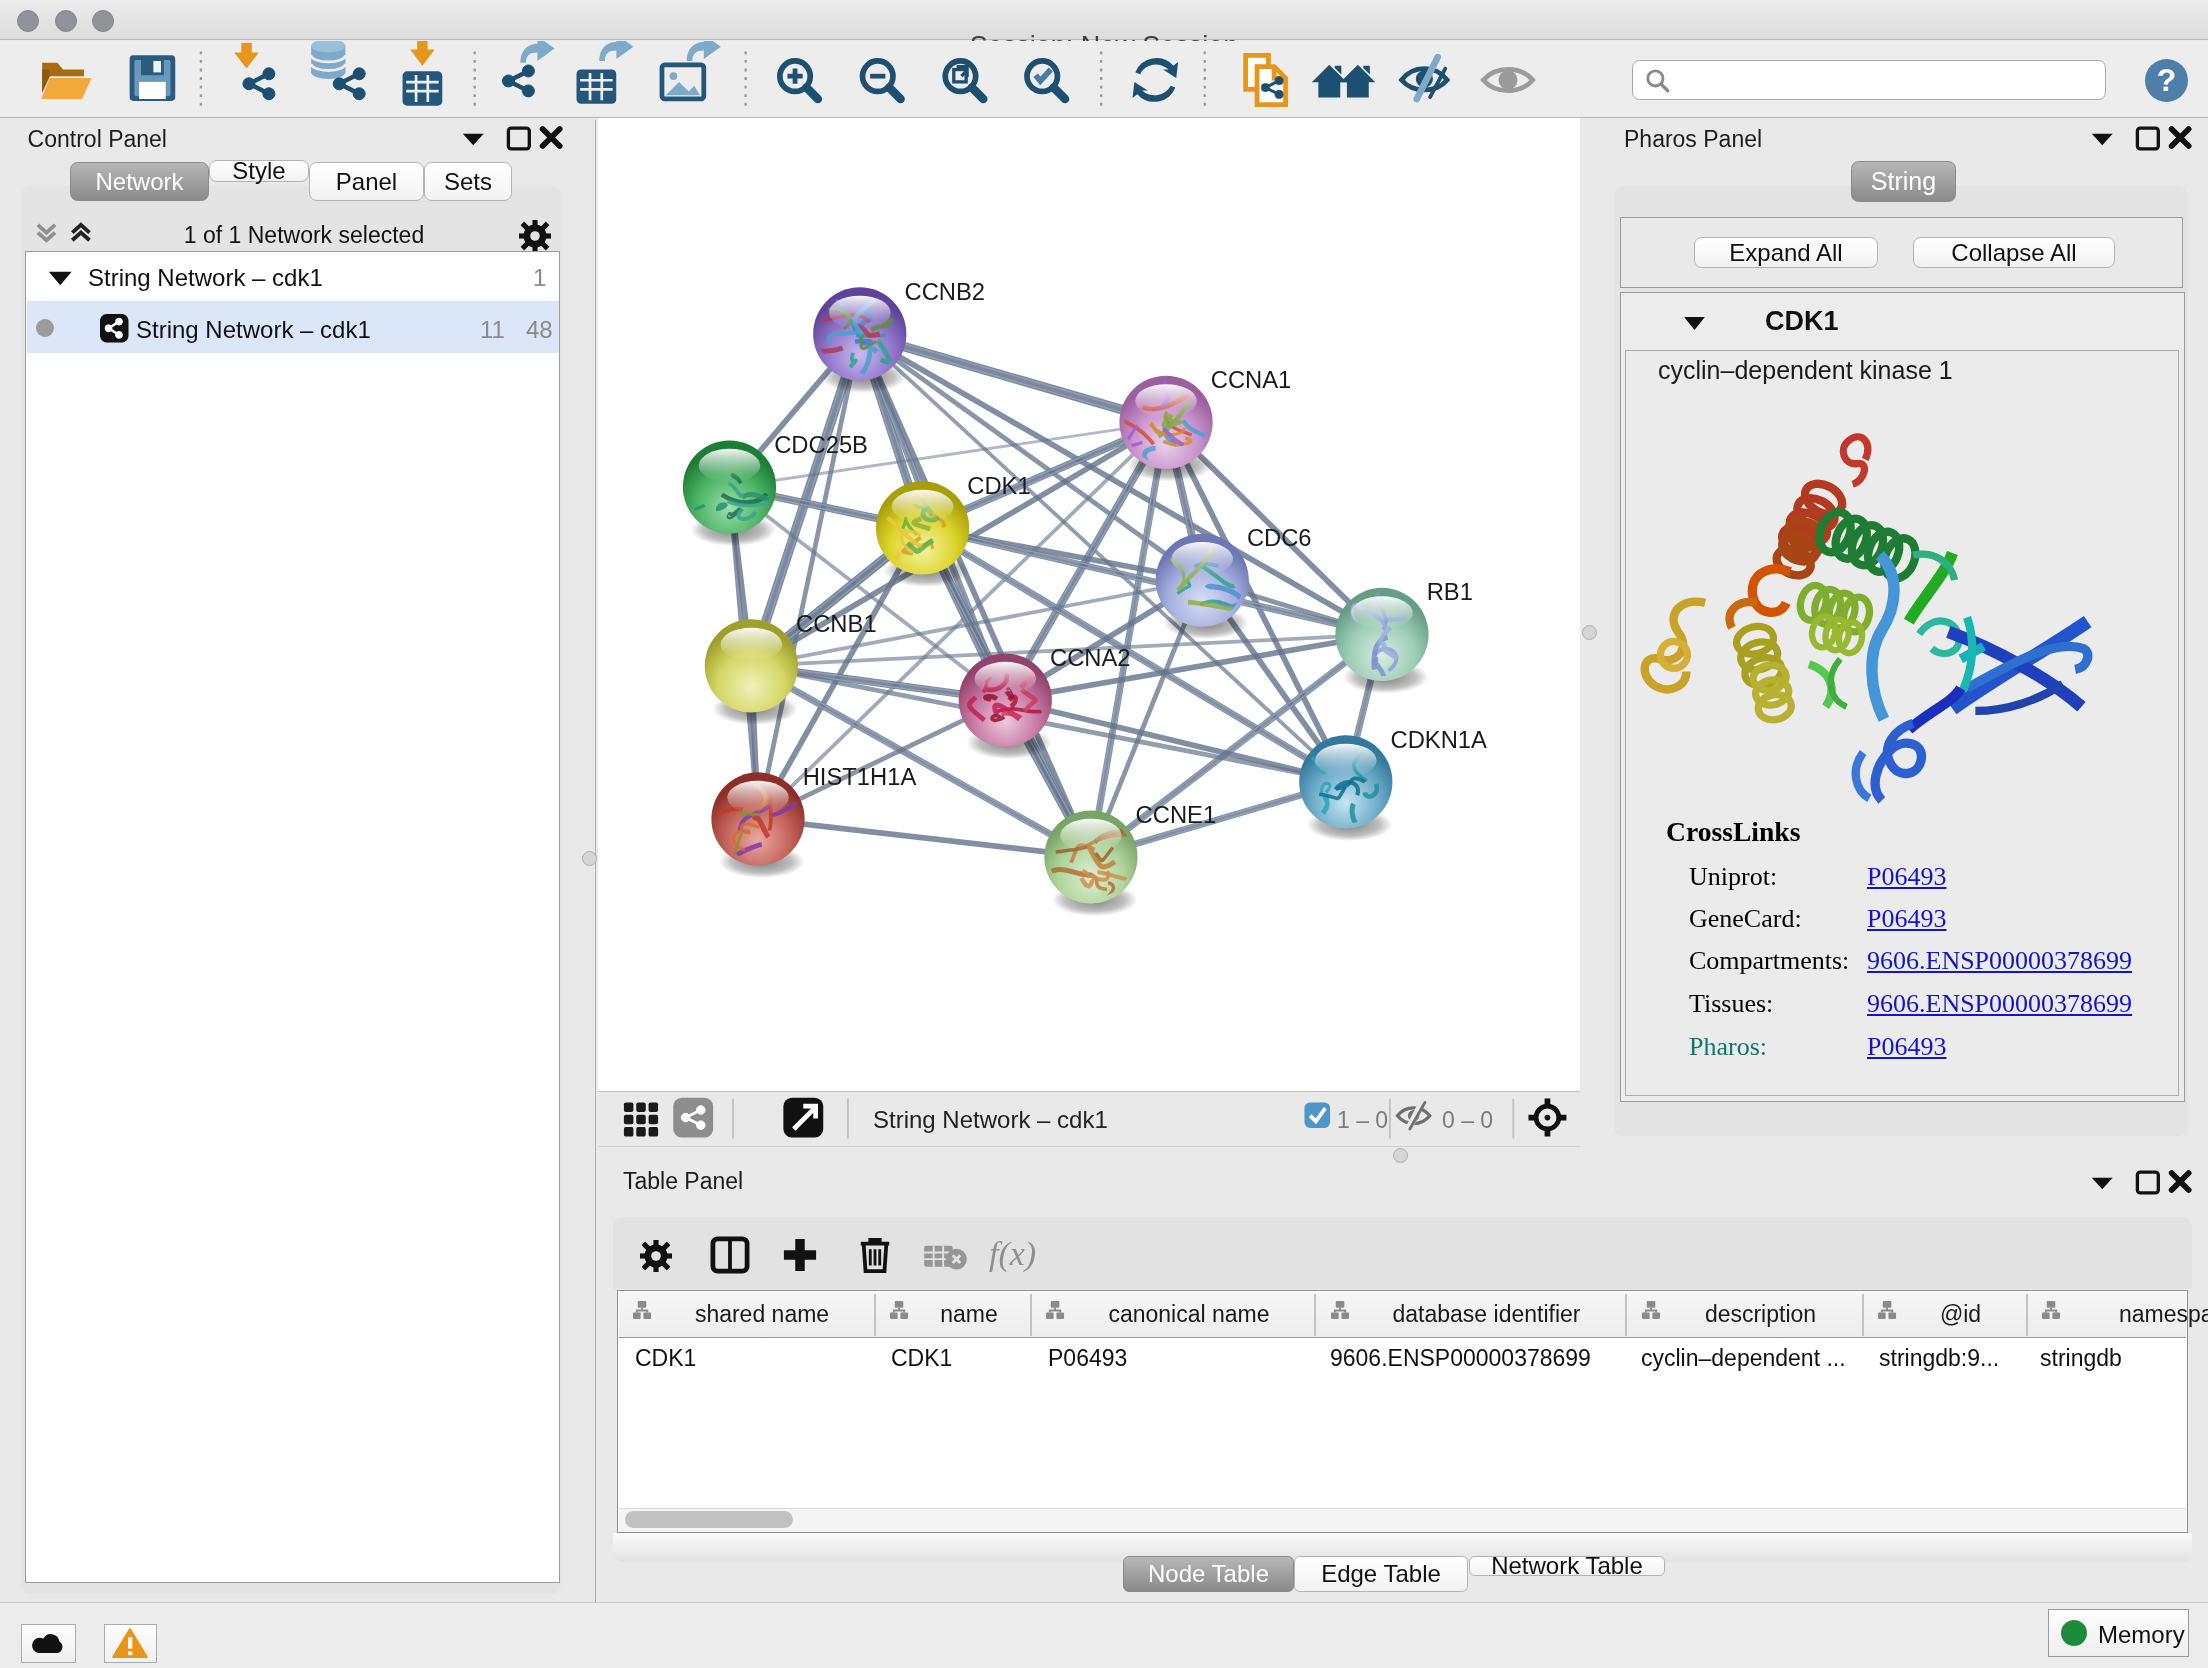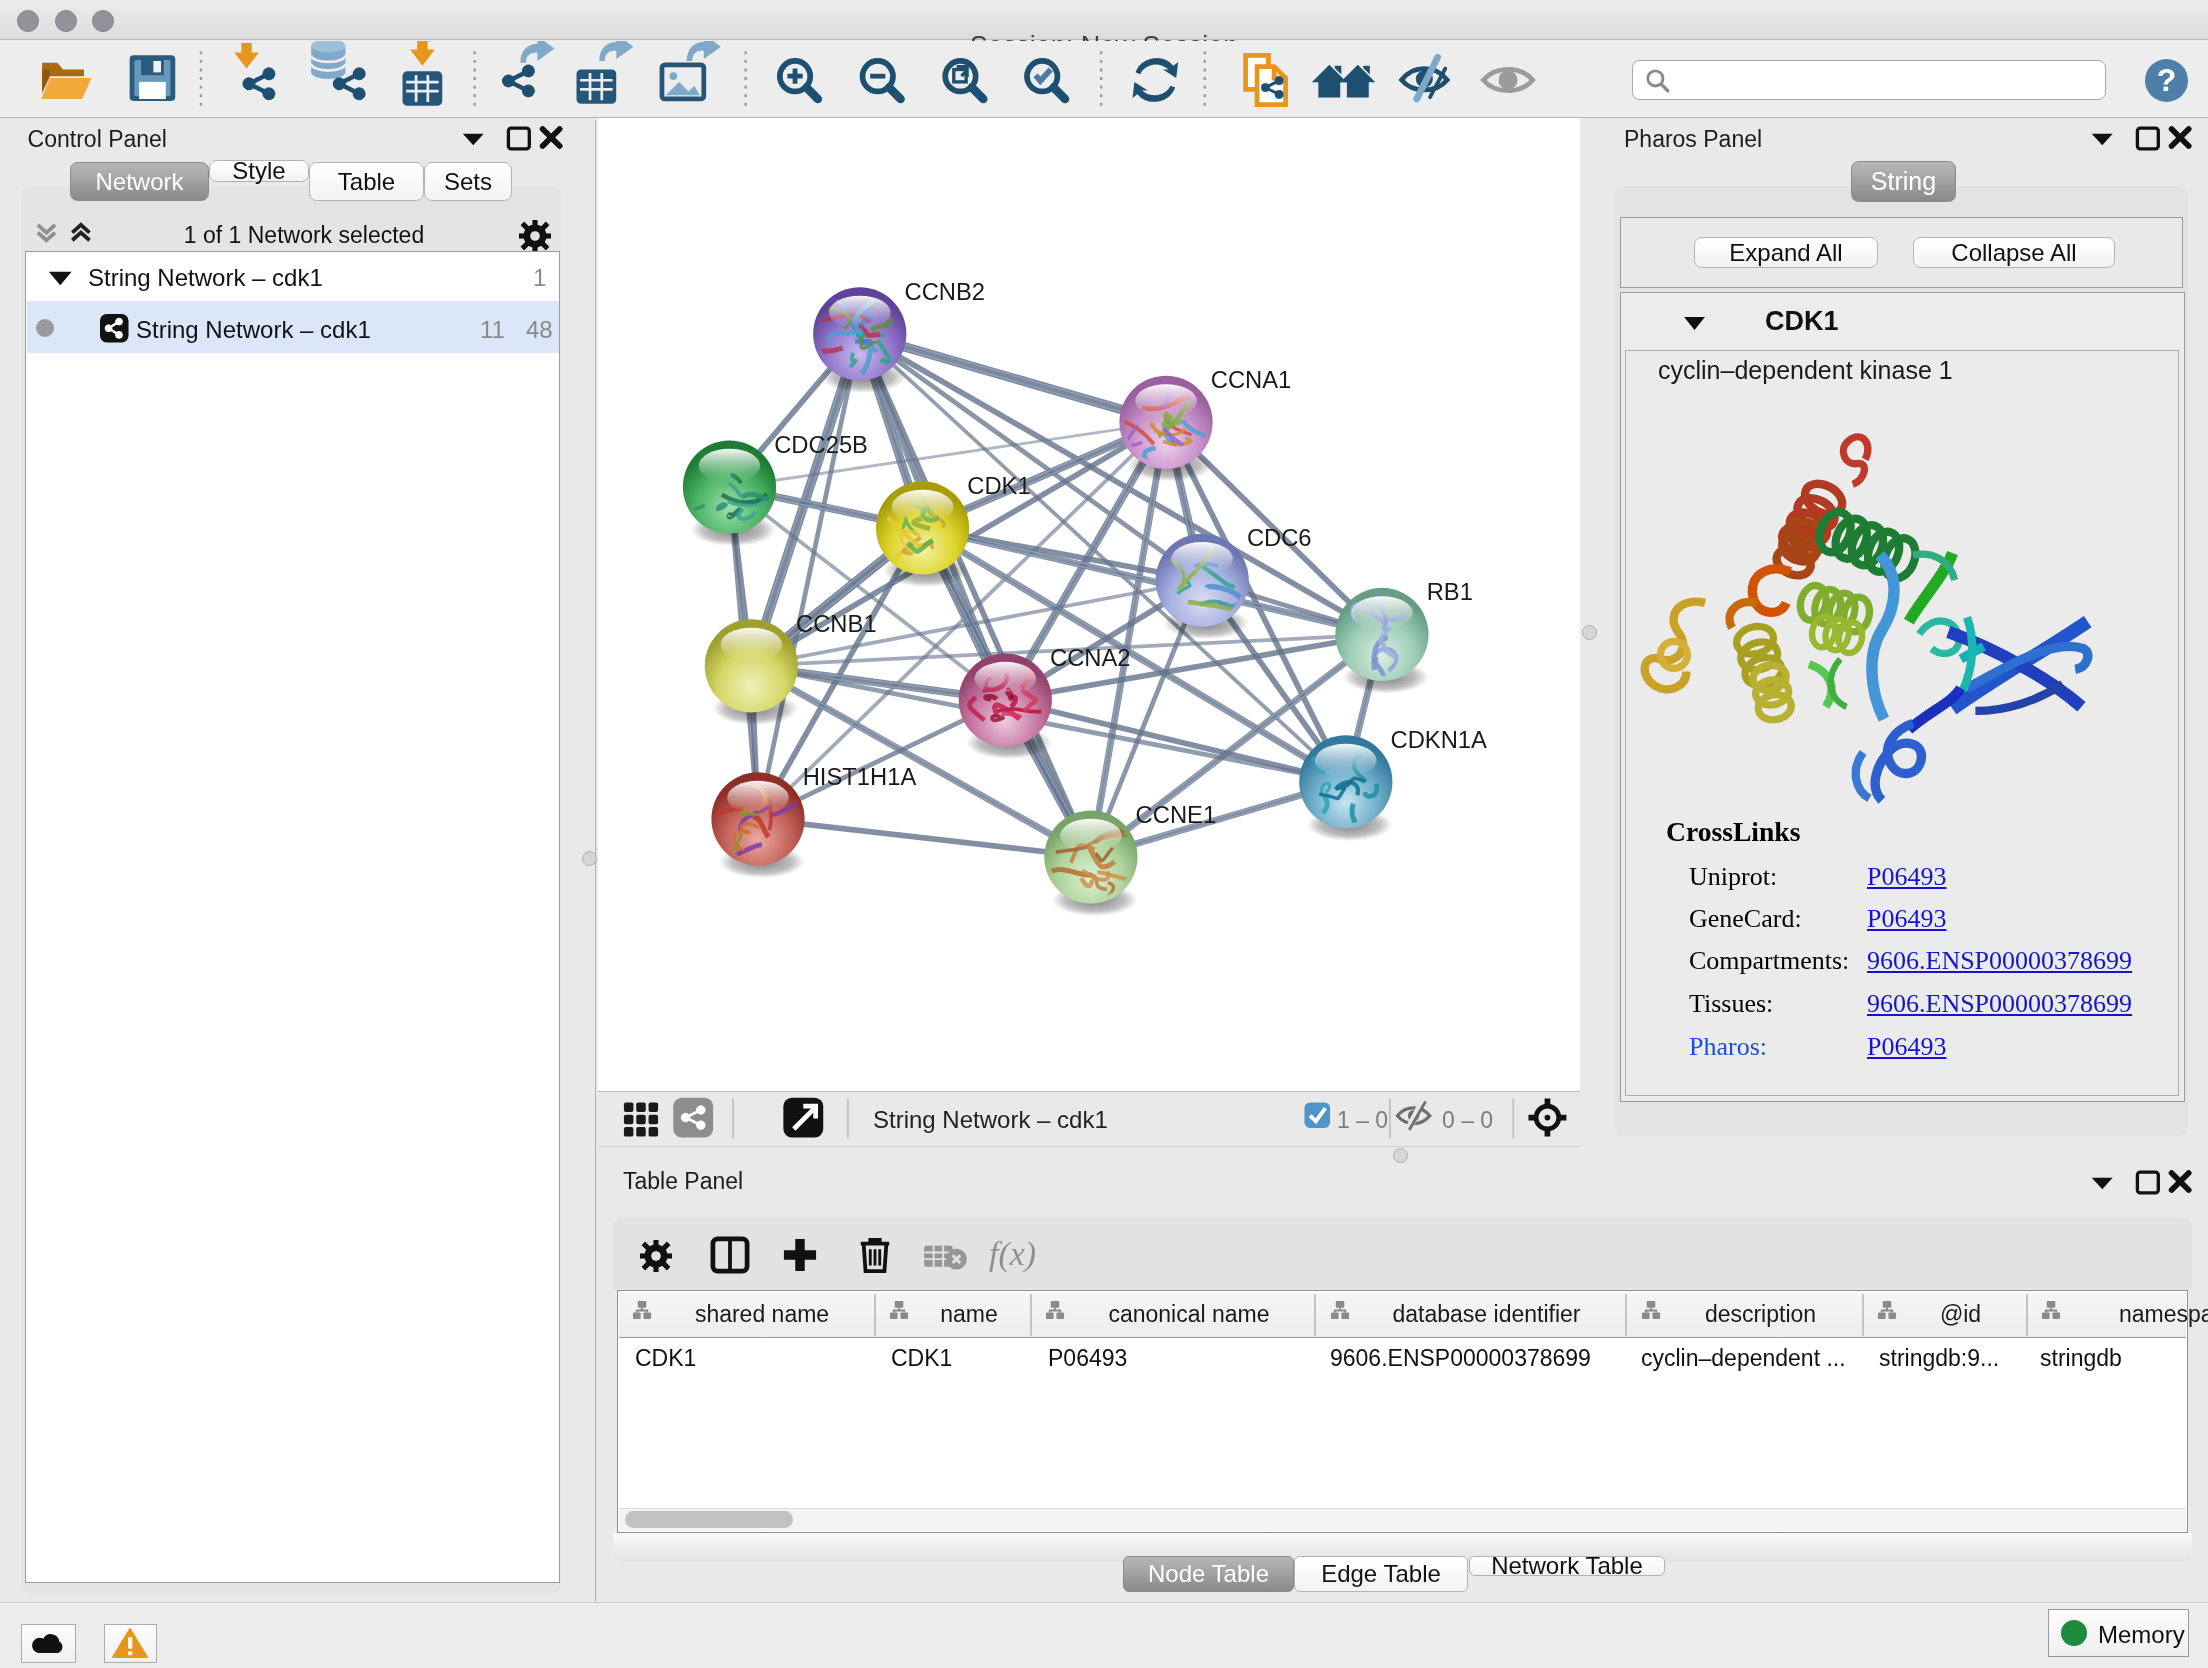--- a/index.html
+++ b/index.html
@@ -169,21 +169,21 @@
 <div class="abs" style="left:0;top:120px;width:596px;height:1482px;background:#e9e9e9;border-right:1.9px solid #b0b0b0;"></div>
 <div class="abs panel-title" style="left:27.6px;top:126px;">Control Panel</div>
 <svg class="abs" style="left:459px;top:126px" width="114" height="25" viewBox="0 0 120 26">
 <path d="M4,8 L26,8 L15,20 Z" fill="#111"></path>
 <rect x="52" y="2" width="22" height="22" rx="3" fill="none" stroke="#111" stroke-width="3.5"></rect>
 <path d="M88,3 L106,21 M106,3 L88,21" stroke="#111" stroke-width="6" stroke-linecap="round"></path>
 </svg>
 <div class="abs" style="left:21px;top:186px;width:540px;height:1408px;background:#e4e4e4;border-radius:9.5px;"></div>
 <div class="abs wbtn graytab" style="left:70px;top:162px;width:139px;height:39px;border-radius:7.6px;">Network</div>
 <div class="abs wbtn " style="left:209px;top:160px;width:100px;height:22px;border-radius:7.6px;">Style</div>
-<div class="abs wbtn " style="left:309px;top:162px;width:115px;height:39px;border-radius:7.6px;">Table</div>
+<div class="abs wbtn " style="left:309px;top:162px;width:115px;height:39px;border-radius:7.6px;">Panel</div>
 <div class="abs wbtn " style="left:424px;top:162px;width:88px;height:39px;border-radius:7.6px;">Sets</div>
 <svg class="abs" style="left:34px;top:221px" width="67" height="27" viewBox="0 0 70 28">
 <g stroke="#8f8f8f" stroke-width="4" fill="none">
 <path d="M4,4 L13,12 L22,4 M4,12 L13,20 L22,12"></path>
     </g>
 <g stroke="#222" stroke-width="4" fill="none">
 <path d="M40,12 L49,4 L58,12 M40,20 L49,12 L58,20"></path>
     </g>
   </svg>
 <div class="abs" style="left:133px;top:222px;width:342px;text-align:center;font-size:23px;color:#111;">1 of 1 Network selected</div>
@@ -732,21 +732,21 @@
   </svg>
 <div class="abs serif" style="left:1666px;top:816px;font-size:27.6px;font-weight:bold;color:#000;">CrossLinks</div>
 <div class="abs serif" style="left:1689px;top:862px;font-size:26px;color:#000;">Uniprot:</div>
 <a class="abs lnk" style="left:1867px;top:862px;">P06493</a>
 <div class="abs serif" style="left:1689px;top:904px;font-size:26px;color:#000;">GeneCard:</div>
 <a class="abs lnk" style="left:1867px;top:904px;">P06493</a>
 <div class="abs serif" style="left:1689px;top:946px;font-size:26px;color:#000;">Compartments:</div>
 <a class="abs lnk" style="left:1867px;top:946px;">9606.ENSP00000378699</a>
 <div class="abs serif" style="left:1689px;top:989px;font-size:26px;color:#000;">Tissues:</div>
 <a class="abs lnk" style="left:1867px;top:989px;">9606.ENSP00000378699</a>
-<div class="abs serif" style="left:1689px;top:1032px;font-size:26px;color:#1d4ed8;">Pharos:</div>
+<div class="abs serif" style="left:1689px;top:1032px;font-size:26px;color:#0f766e;">Pharos:</div>
 <a class="abs lnk" style="left:1867px;top:1032px;">P06493</a>
 <div class="abs" style="left:598px;top:1154px;width:1610px;height:448px;background:#e9e9e9;"></div>
 <div class="abs panel-title" style="left:623px;top:1168px;">Table Panel</div>
 <svg class="abs" style="left:2088px;top:1170px" width="114" height="25" viewBox="0 0 120 26">
 <path d="M4,8 L26,8 L15,20 Z" fill="#111"></path>
 <rect x="52" y="2" width="22" height="22" rx="3" fill="none" stroke="#111" stroke-width="3.5"></rect>
 <path d="M88,3 L106,21 M106,3 L88,21" stroke="#111" stroke-width="6" stroke-linecap="round"></path>
 </svg>
 <div class="abs" style="left:613px;top:1217px;width:1579px;height:72px;background:#e2e2e2;border-radius:9.5px 9.5px 0 0;"></div>
 <svg class="abs" style="left:640px;top:1240px" width="32" height="32" viewBox="-17 -17 34 34">

